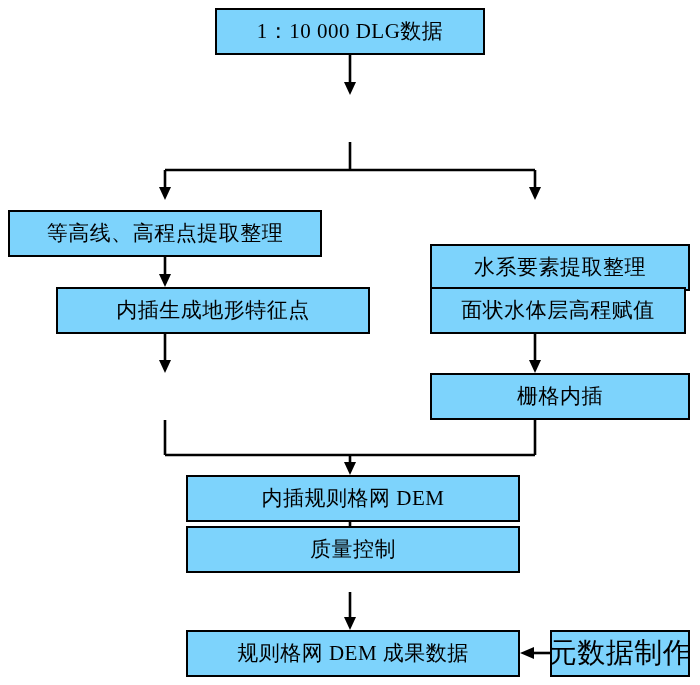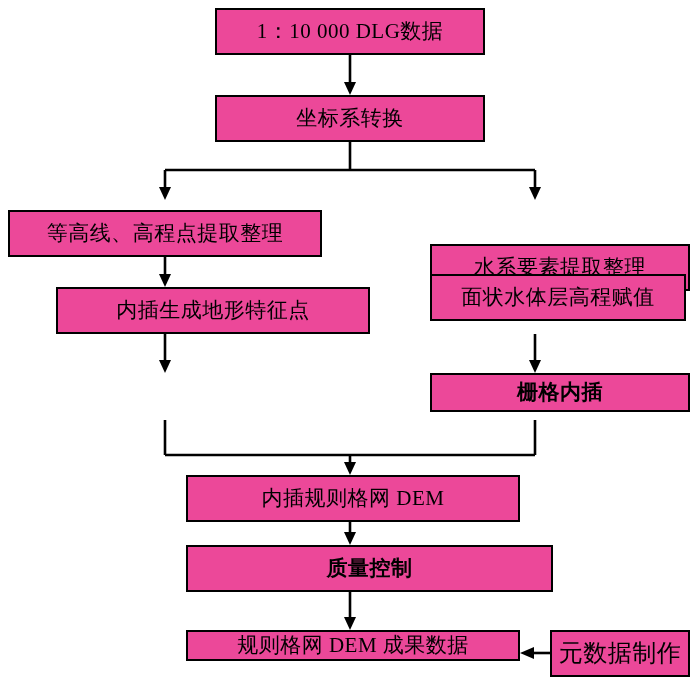--- a/index.html
+++ b/index.html
@@ -14,33 +14,33 @@
     position: relative;
     width: 700px;
     height: 685px;
     background: #ffffff;
     overflow: hidden;
   }
   .node {
     position: absolute;
     box-sizing: border-box;
     border: 2px solid #000000;
-    background: #ec4899;
+    background: #7dd3fc;
     display: flex;
     align-items: center;
     justify-content: center;
     text-align: center;
     color: #000000;
     font-size: 21px;
     line-height: 1.1;
     letter-spacing: 0.5px;
     white-space: nowrap;
   }
   .node.small {
-    font-size: 24px;
+    font-size: 28px;
   }
   svg.wires {
     position: absolute;
     left: 0;
     top: 0;
     width: 700px;
     height: 685px;
     pointer-events: none;
   }
   svg.wires line, svg.wires path {
@@ -112,34 +112,33 @@
     </g>
 
     <g>
       <line x1="550" y1="653" x2="533" y2="653"></line>
       <polygon points="520,653 534,647 534,659"></polygon>
     </g>
   </svg>
 
   <div class="node" style="left:215px; top:8px; width:270px; height:47px;">1：10 000 DLG数据</div>
 
-  <div class="node" style="left:215px; top:95px; width:270px; height:47px;">坐标系转换</div>
 
   <div class="node" style="left:8px; top:200px; width:314px; height:47px;margin-top:10px;">等高线、高程点提取整理</div>
 
   <div class="node" style="left:430px; top:200px; width:260px; height:47px;margin-top:44px;">水系要素提取整理</div>
 
   <div class="node" style="left:8px; top:287px; width:314px; height:47px;margin-left:48px;">内插生成地形特征点</div>
 
-  <div class="node" style="left:430px; top:274px; width:256px; height:47px;text-align:center;">面状水体层高程赋值</div>
+  <div class="node" style="left:430px; top:287px; width:256px; height:47px;text-align:center;">面状水体层高程赋值</div>
 
 
-  <div class="node" style="left:430px; top:373px; width:260px; height:39px;font-weight:bold;">栅格内插</div>
+  <div class="node" style="left:430px; top:373px; width:260px; height:47px;">栅格内插</div>
 
   <div class="node" style="left:186px; top:475px; width:334px; height:47px;">内插规则格网 DEM</div>
 
-  <div class="node" style="left:186px; top:545px; width:367px; height:47px;font-weight:bold;">质量控制</div>
+  <div class="node" style="left:186px; top:526px; width:334px; height:47px;">质量控制</div>
 
-  <div class="node" style="left:186px; top:630px; width:334px; height:31px;">规则格网 DEM 成果数据</div>
+  <div class="node" style="left:186px; top:630px; width:334px; height:47px;">规则格网 DEM 成果数据</div>
 
   <div class="node small" style="left:550px; top:630px; width:140px; height:47px;">元数据制作</div>
 
 </div>
 
 </body></html>

